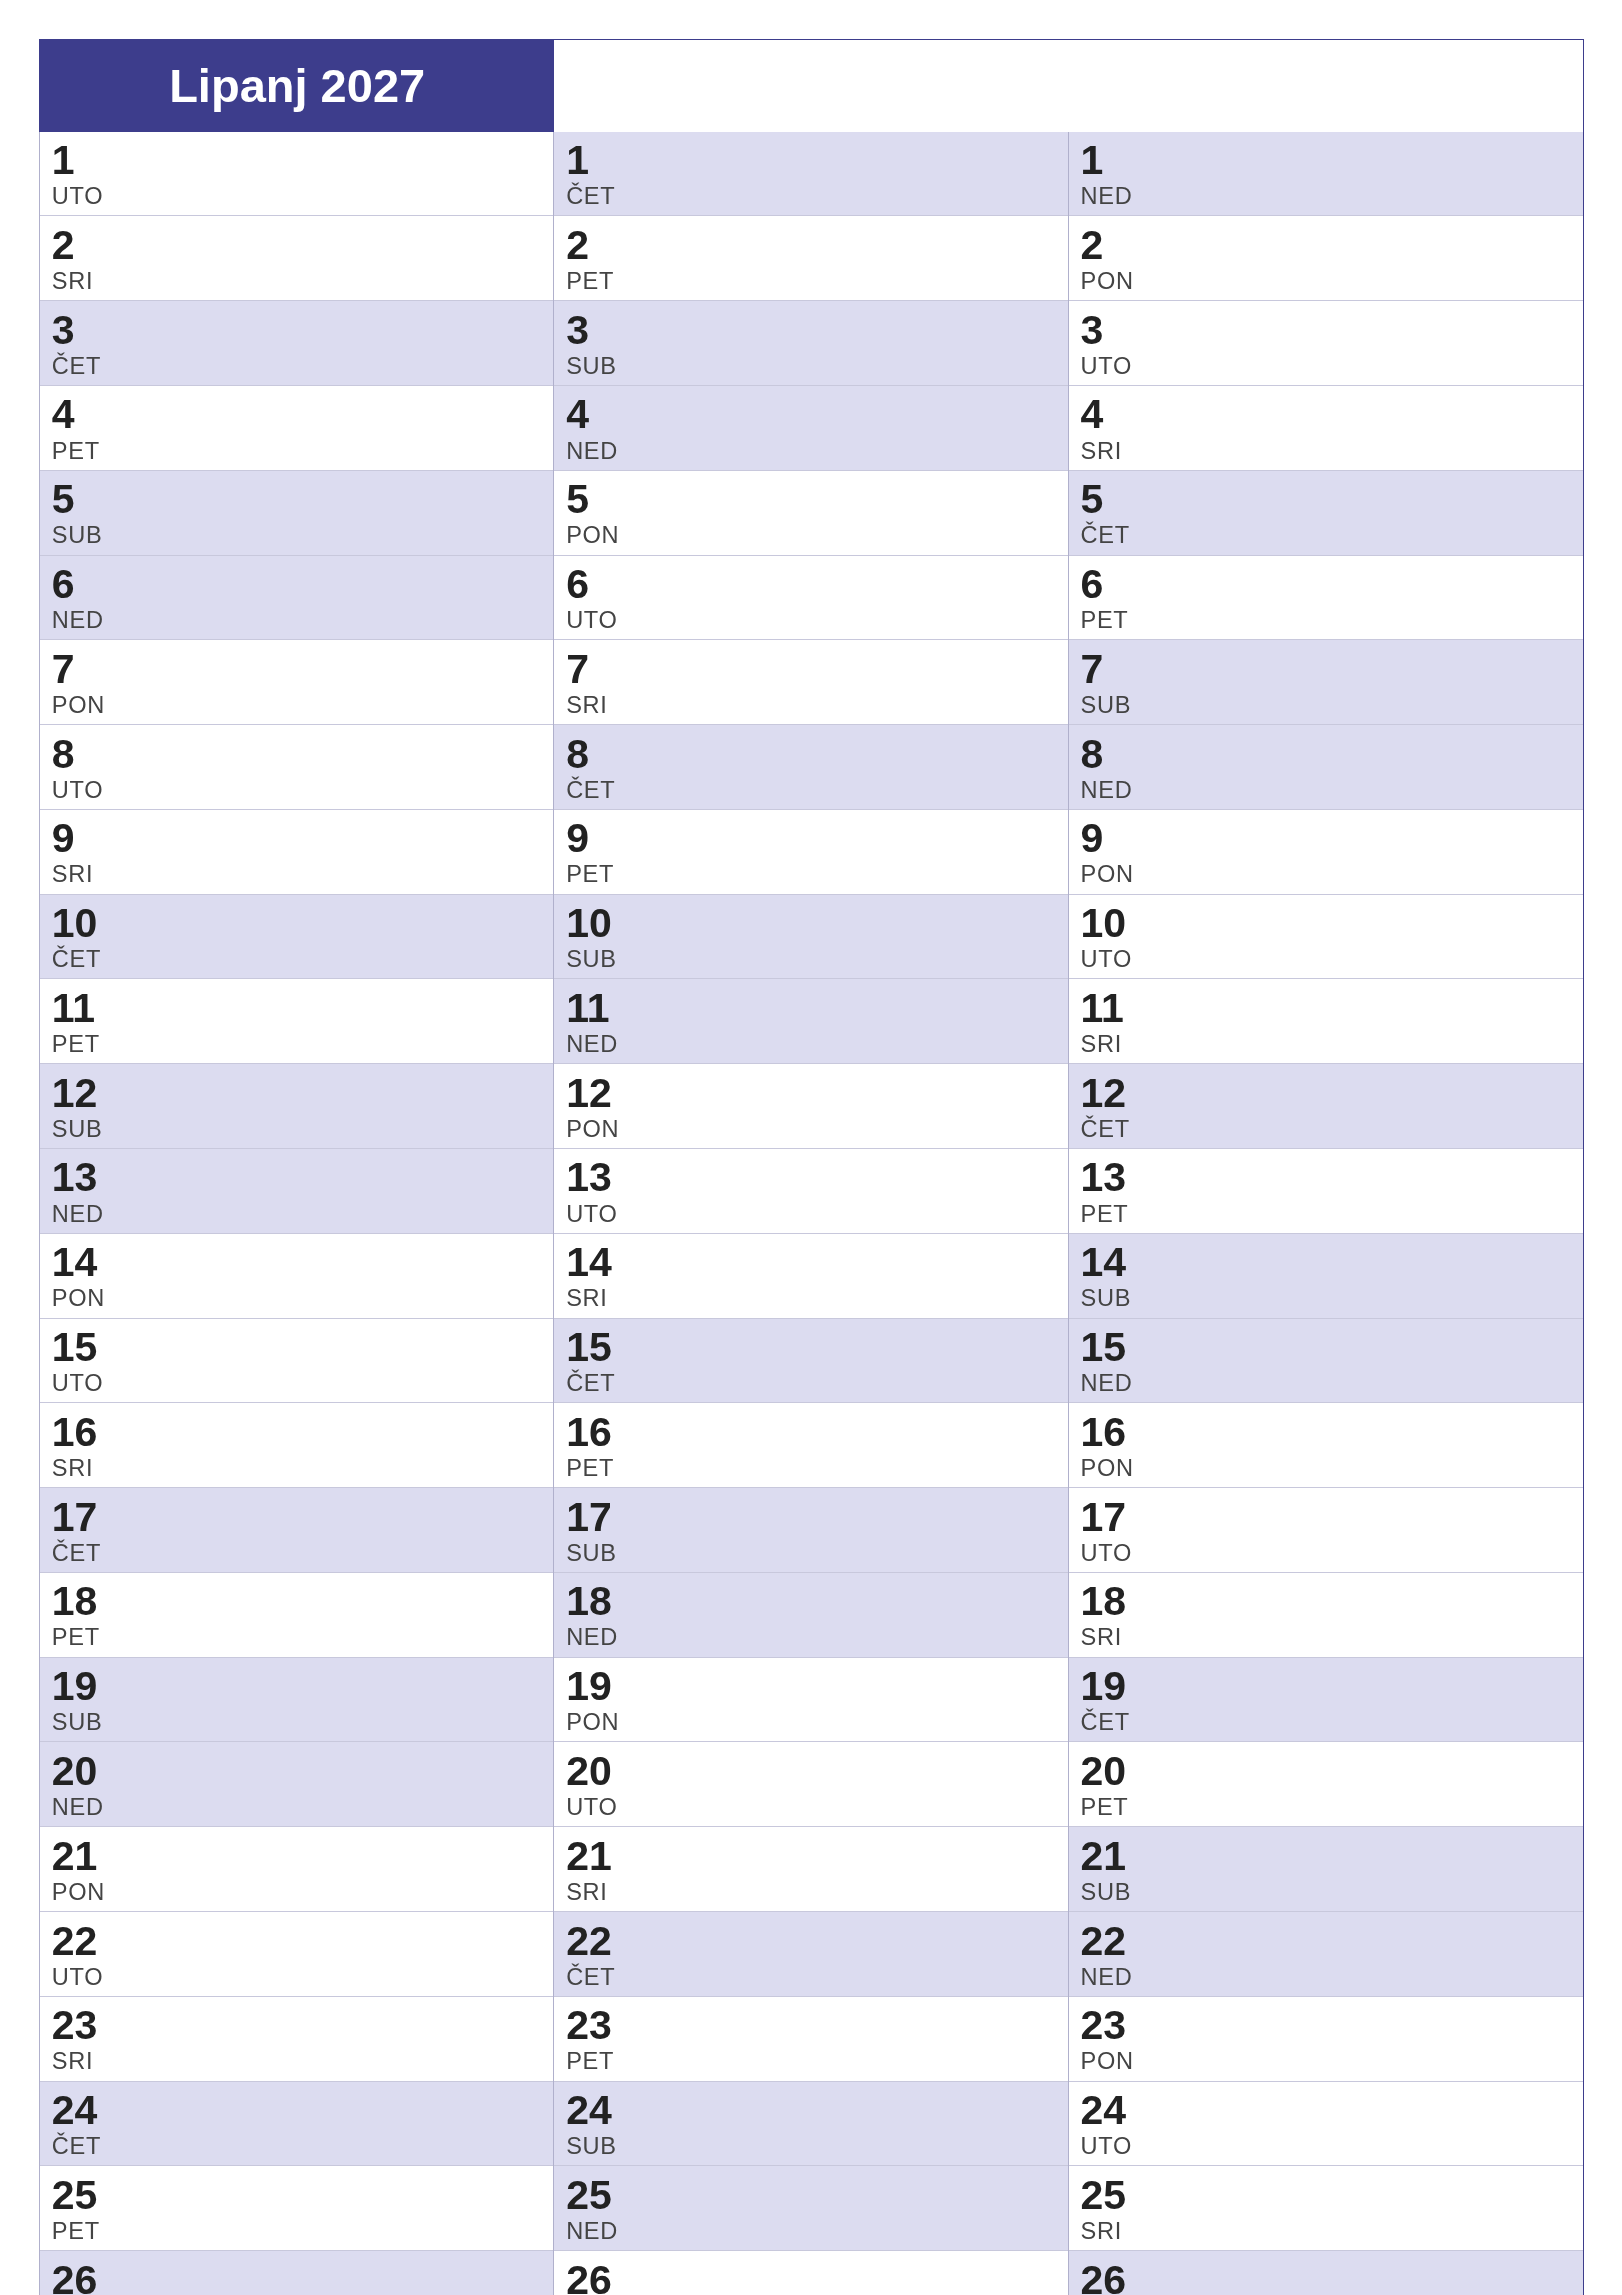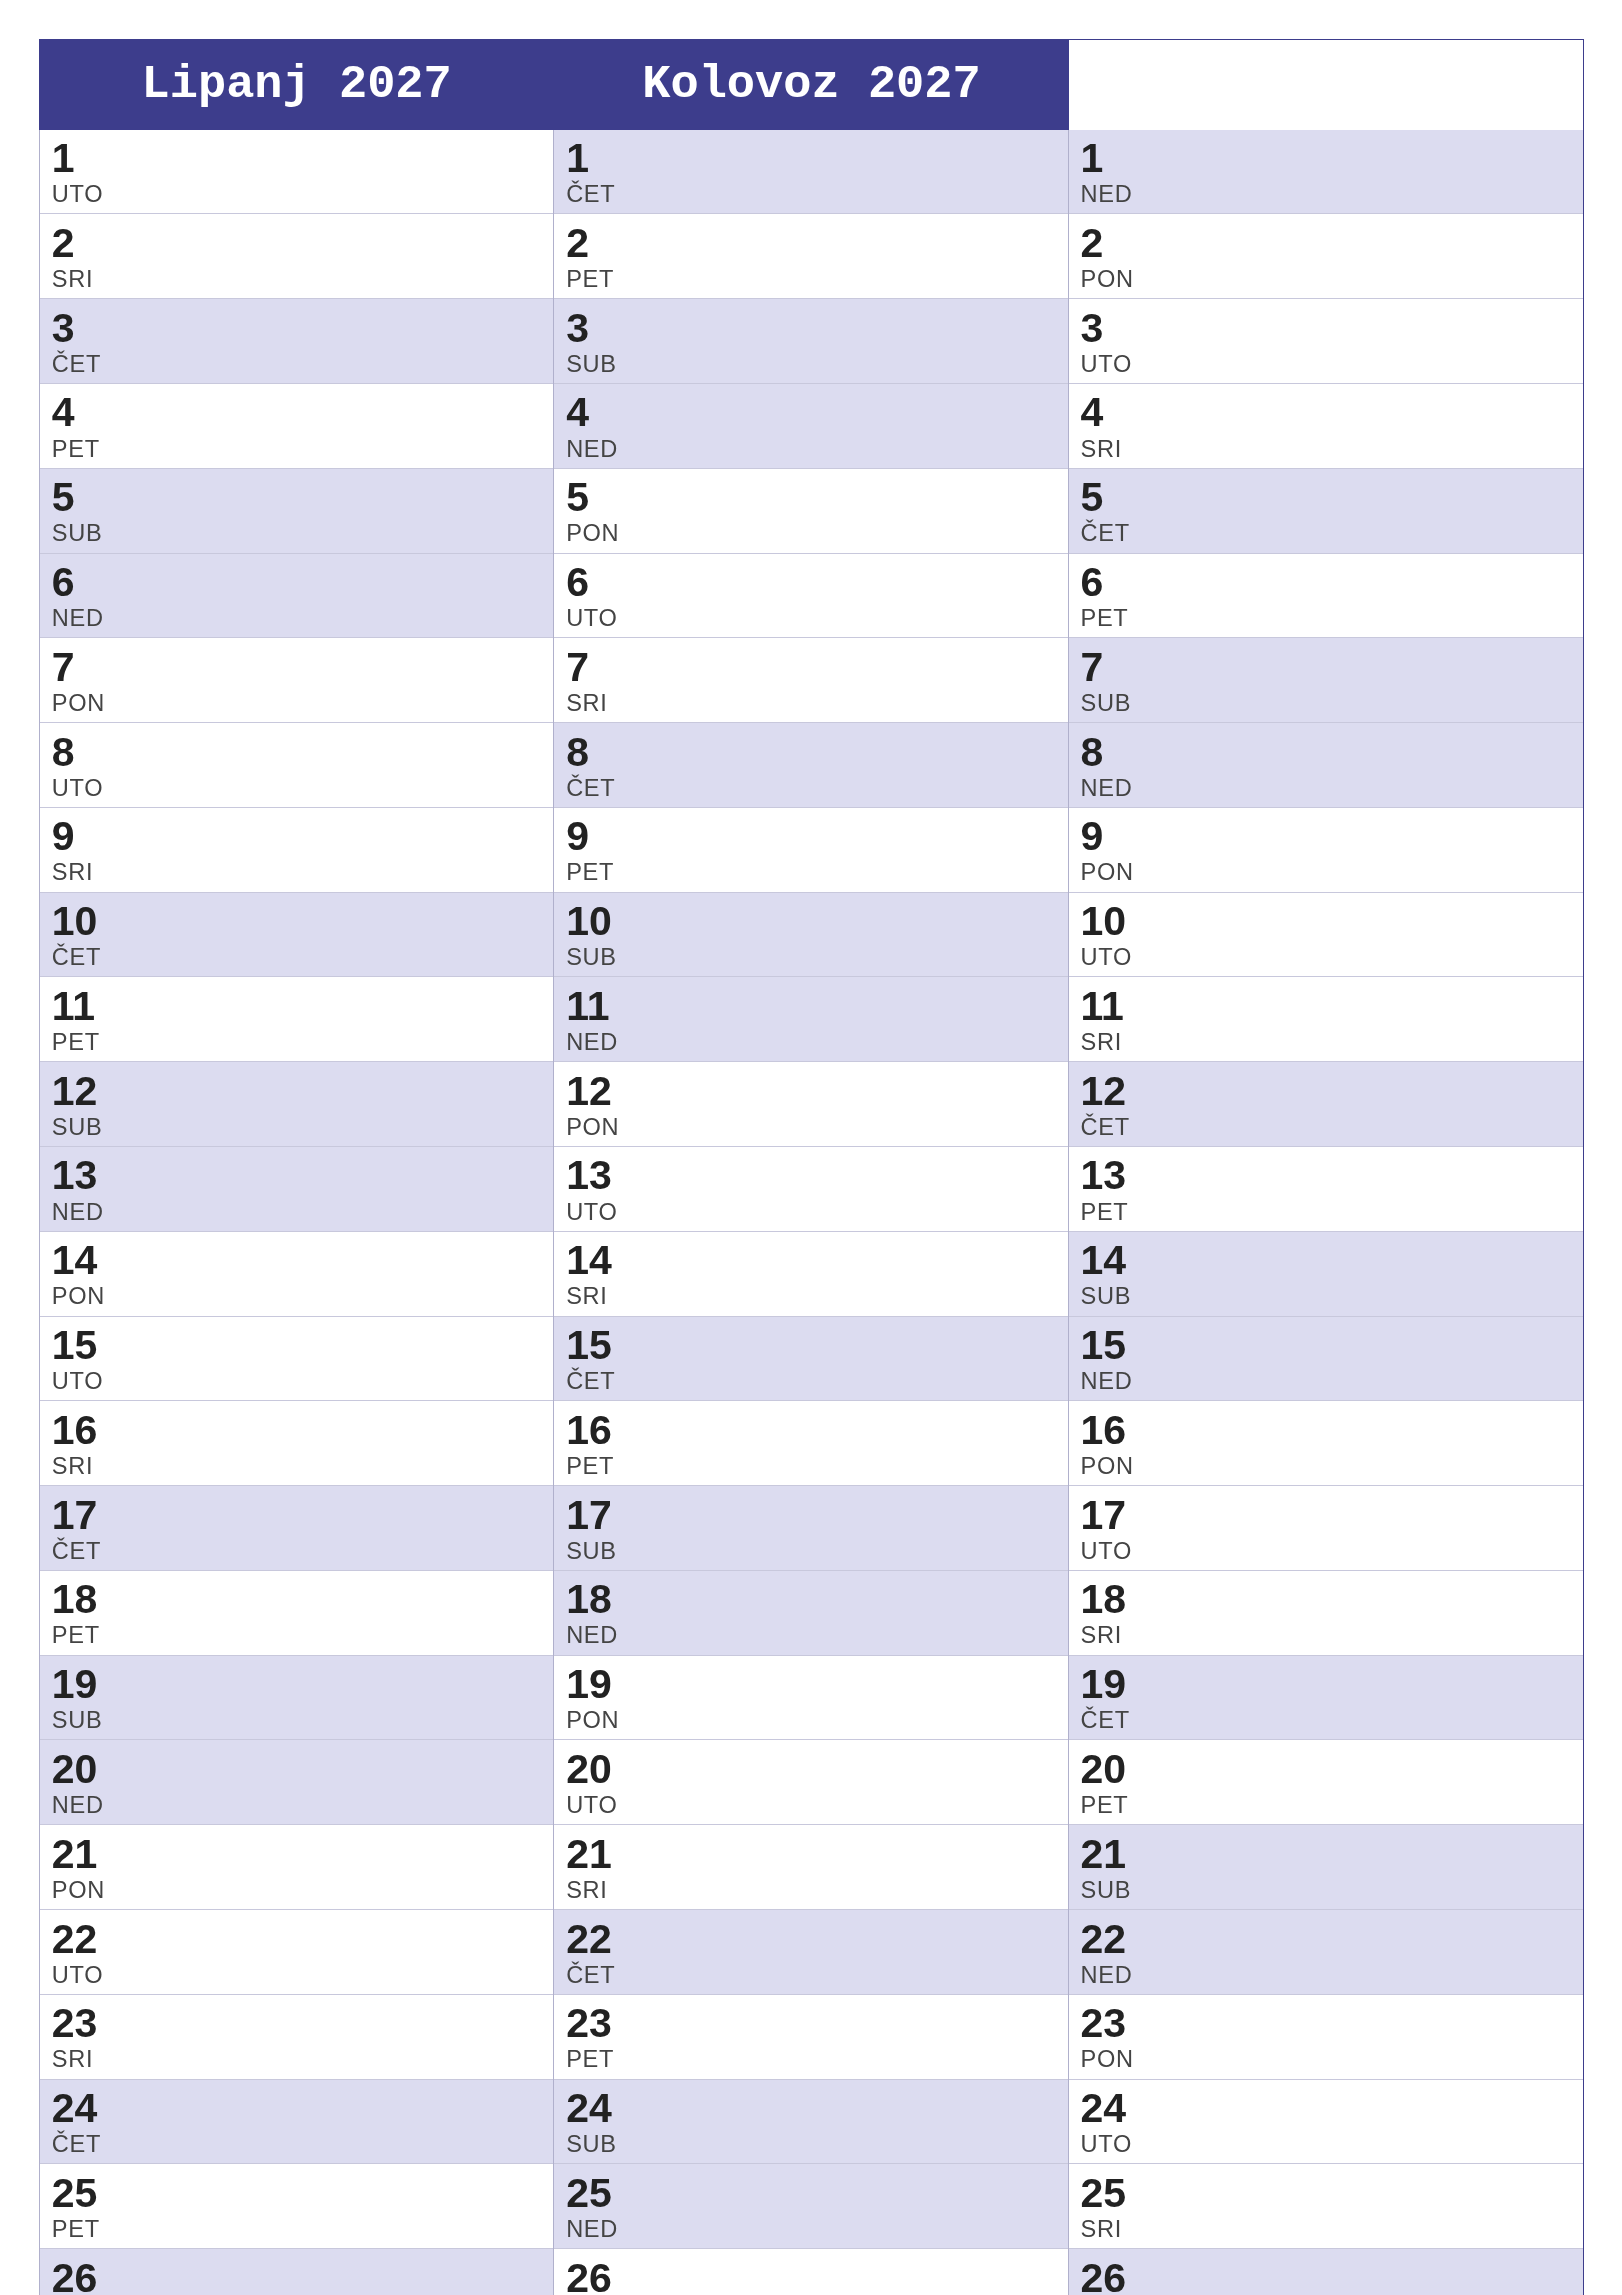--- a/index.html
+++ b/index.html
@@ -17,21 +17,20 @@
       flex-direction: column;
     }
     .month-header {
       background: #3d3d8c;
       color: #fff;
       font-size: 47px;
       font-weight: bold;
       text-align: center;
       padding: 18.3px 6.5px;
       border-right: 1.3px solid #3d3d8c;
-      font-family: Liberation Mono, monospace;
     }
     .month-header:last-child {
       border-right: none;
     }
     .day-row {
       display: flex;
       flex-direction: column;
       padding: 6.5px 11.8px 5.2px 11.8px;
       border-bottom: 1px solid #c8c8dc;
       min-height: 58px;
@@ -78,21 +77,20 @@
     }
   </style>
 </head>
 <body>
 
 <div class="page">
   <div class="calendar-wrapper">
 
     <div class="headers-row" style="border: 1.3px solid #3d3d8c; border-bottom: none;">
     <div class="month-header">Lipanj 2027</div>
-        <div class="month-header">Kolovoz 2027</div>
       </div>
 
     <div class="grid-body" id="calendar-grid">
     <div class="col-days">
           <div class="day-row">
             <span class="day-num">1</span>
             <span class="day-name">UTO</span>
           </div>
           <div class="day-row">
             <span class="day-num">2</span>

